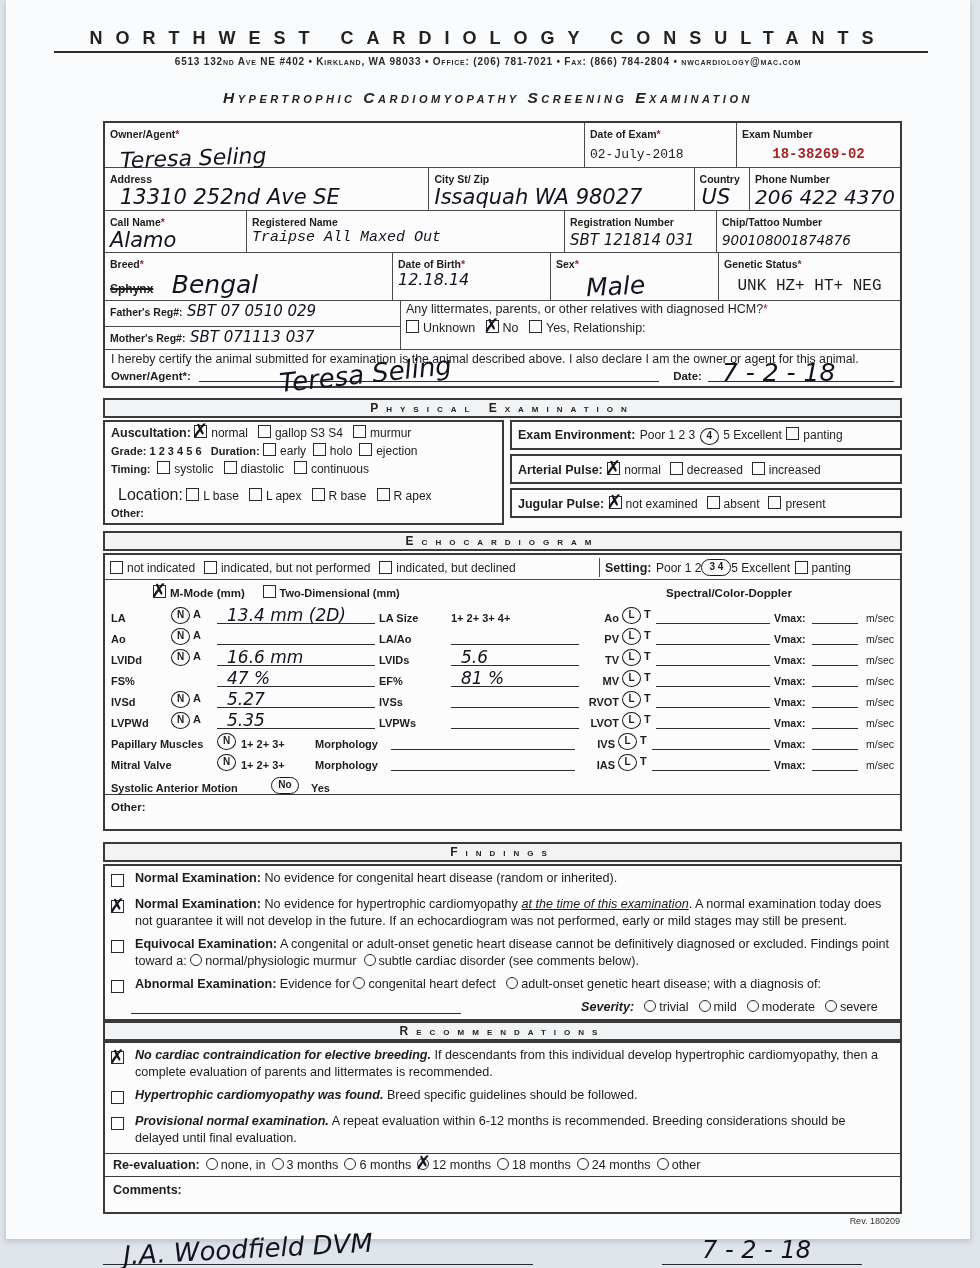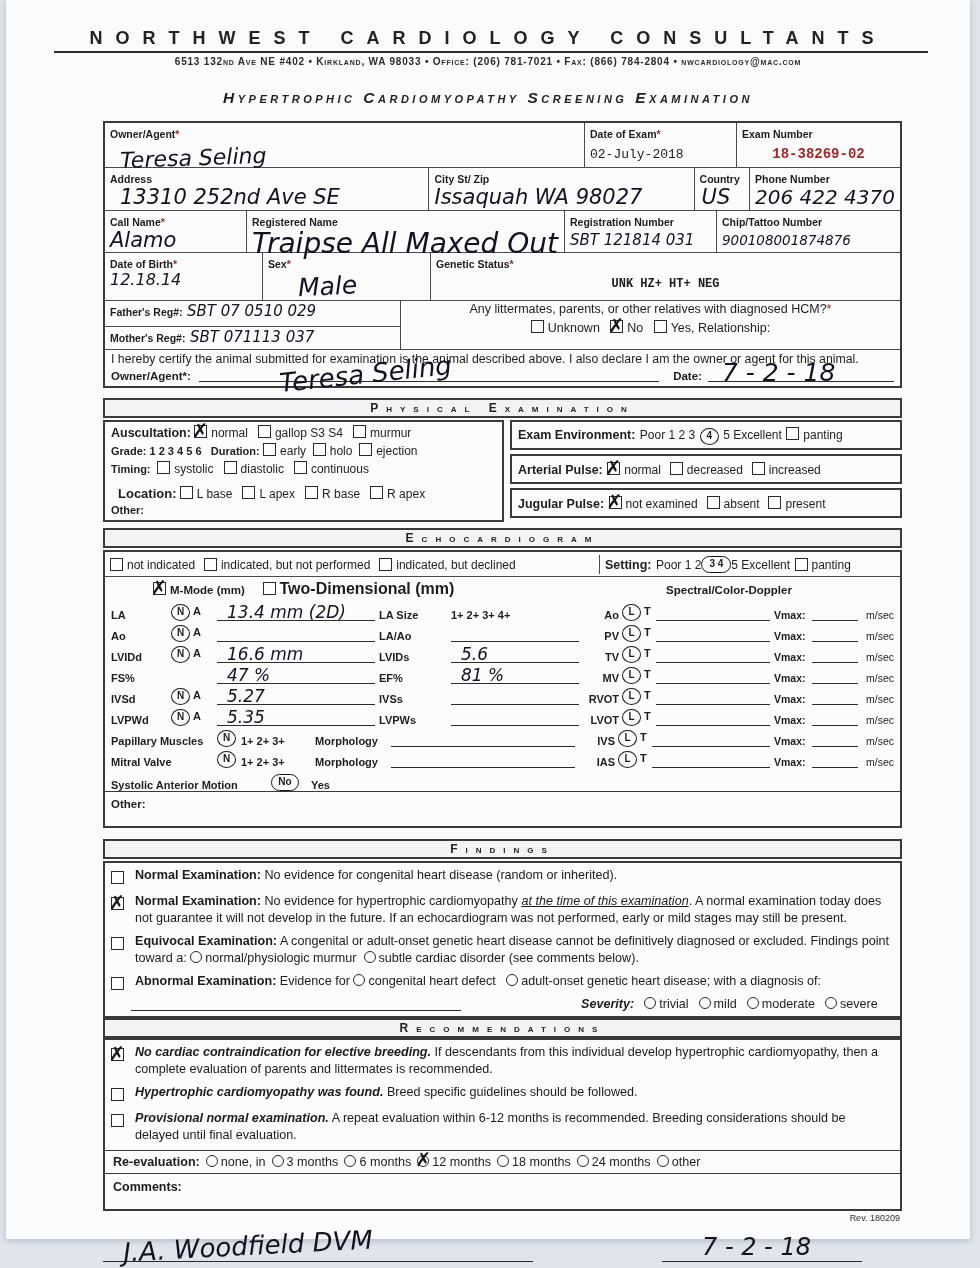--- a/index.html
+++ b/index.html
@@ -140,59 +140,66 @@
         </div>
       </div>
 
       <div class="row bb" style="height:41px;">
         <div class="cell" style="width:142px;">
           <span class="lbl"><span>Call Name</span><span class="red">*</span></span>
           <div class="hand ow-val" style="font-size:21px;margin-left:0;">Alamo</div>
         </div>
         <div class="cell" style="width:318px;">
           <span class="lbl">Registered Name</span>
-          <div class="hand ow-val" style="font-size:28px;margin-left:0;">Traipse All Maxed Out</div>
+          <div class="hand ow-val" style="font-size:15px;margin-left:0;font-family:Liberation Mono, monospace;">Traipse All Maxed Out</div>
         </div>
         <div class="cell" style="width:152px;">
           <span class="lbl">Registration Number</span>
           <div class="hand ow-val" style="font-size:15px;margin-left:0;margin-top:3px;">SBT 121814 031</div>
         </div>
         <div class="cell" style="flex:1;">
           <span class="lbl">Chip/Tattoo Number</span>
           <div class="hand ow-val" style="font-size:13.5px;margin-left:0;margin-top:4px;">900108001874876</div>
         </div>
       </div>
 
       <div class="row bb" style="height:47px;">
+        <div class="cell" style="width:288px;">
+          <span class="lbl"><span>Breed</span><span class="red">*</span></span>
+          <div>
+            <span class="lbl strike" style="font-size:12px;">Sphynx</span>
+            <span class="hand" style="font-size:25px;margin-left:14px;">Bengal</span>
+          </div>
+        </div>
         <div class="cell" style="width:158px;">
           <span class="lbl"><span>Date of Birth</span><span class="red">*</span></span>
           <div class="hand" style="font-size:16px;">12.18.14</div>
         </div>
         <div class="cell" style="width:168px;">
           <span class="lbl"><span>Sex</span><span class="red">*</span></span>
           <div class="hand" style="font-size:25px;margin-left:30px;transform:rotate(-3deg);">Male</div>
         </div>
         <div class="cell" style="flex:1;">
           <span class="lbl"><span>Genetic Status</span><span class="red">*</span></span>
-          <div class="mono" style="font-size:12px;font-weight:bold;text-align:center;margin-top:5px;">UNK  HZ+  HT+  NEG</div>
+          <div class="mono" style="font-size:16px;font-weight:normal;text-align:center;margin-top:5px;">UNK  HZ+  HT+  NEG</div>
         </div>
       </div>
 
       <div class="row bb" style="height:48px;">
         <div class="cell" style="width:296px;padding:0;">
           <div style="border-bottom:1.4px solid #4a4a4a;height:23px;padding:1px 5px;white-space:nowrap;">
             <span class="lbl">Father's Reg#:</span>
             <span class="hand" style="font-size:15px;">SBT 07 0510 029</span>
           </div>
           <div style="height:23px;padding:1px 5px;white-space:nowrap;">
             <span class="lbl">Mother's Reg#:</span>
             <span class="hand" style="font-size:15px;">SBT 071113 037</span>
           </div>
         </div>
-        <div class="cell" style="flex:1;text-align:center;">
+        <div class="cell" style="flex:1;">
           <div class="ftxt" style="font-size:12.5px;"><span>Any littermates, parents, or other relatives with diagnosed HCM?</span><span class="red">*</span></div>
           <div class="ftxt" style="font-size:12.5px;margin-top:4px;">
             <span class="cb"></span><span>Unknown</span>
             &nbsp;&nbsp;<span class="cb x"></span><span>No</span>
             &nbsp;&nbsp;<span class="cb"></span><span>Yes, Relationship:</span>
           </div>
         </div>
       </div>
 
       <div style="padding:2px 6px 4px 6px;">
@@ -228,21 +235,21 @@
           &nbsp;<span class="cb"></span><span>holo</span>
           &nbsp;<span class="cb"></span><span>ejection</span>
         </div>
         <div class="ftxt" style="margin-bottom:10px;">
           <span style="font-weight:bold;font-size:11px;">Timing:</span>
           &nbsp;<span class="cb"></span><span>systolic</span>
           &nbsp;&nbsp;<span class="cb"></span><span>diastolic</span>
           &nbsp;&nbsp;<span class="cb"></span><span>continuous</span>
         </div>
         <div class="ftxt" style="margin-bottom:2px;">
-          <span style="font-weight:bold;font-size:13px;padding-left:7px;">Location:</span>
+          <span style="font-weight:normal;font-size:16px;padding-left:7px;">Location:</span>
           <span class="cb"></span><span>L base</span>
           &nbsp;&nbsp;<span class="cb"></span><span>L apex</span>
           &nbsp;&nbsp;<span class="cb"></span><span>R base</span>
           &nbsp;&nbsp;<span class="cb"></span><span>R apex</span>
         </div>
         <div class="ftxt"><span style="font-weight:bold;font-size:11px;">Other:</span></div>
       </div>
 
       <div style="width:392px;display:flex;flex-direction:column;gap:4px;">
         <div class="box" style="padding:3px 6px;">
@@ -283,21 +290,21 @@
           <span class="ftxt">Poor 1 2</span>
           <span class="circ" style="min-width:24px;border-radius:10px;">3  4</span>
           <span class="ftxt">5 Excellent</span>&nbsp;
           <span class="cb"></span><span class="ftxt">panting</span>
         </div>
       </div>
 
       <div style="display:flex;padding:3px 6px 0 6px;">
         <div style="flex:1;padding-left:42px;">
           <span class="cb x"></span><span class="lbl" style="font-size:11.5px;">M-Mode (mm)</span>
-          &nbsp;&nbsp;&nbsp;<span class="cb"></span><span class="lbl" style="font-size:16px;">Two-Dimensional (mm)</span>
+          &nbsp;&nbsp;&nbsp;<span class="cb"></span><span class="lbl" style="font-size:11px;">Two-Dimensional (mm)</span>
         </div>
         <div style="width:330px;text-align:center;">
           <span class="lbl" style="font-size:11.5px;">Spectral/Color-Doppler</span>
         </div>
       </div>
 
       <div style="padding:2px 6px 0 6px;">
 
         <div class="erow">
           <span class="elabel">LA</span>

